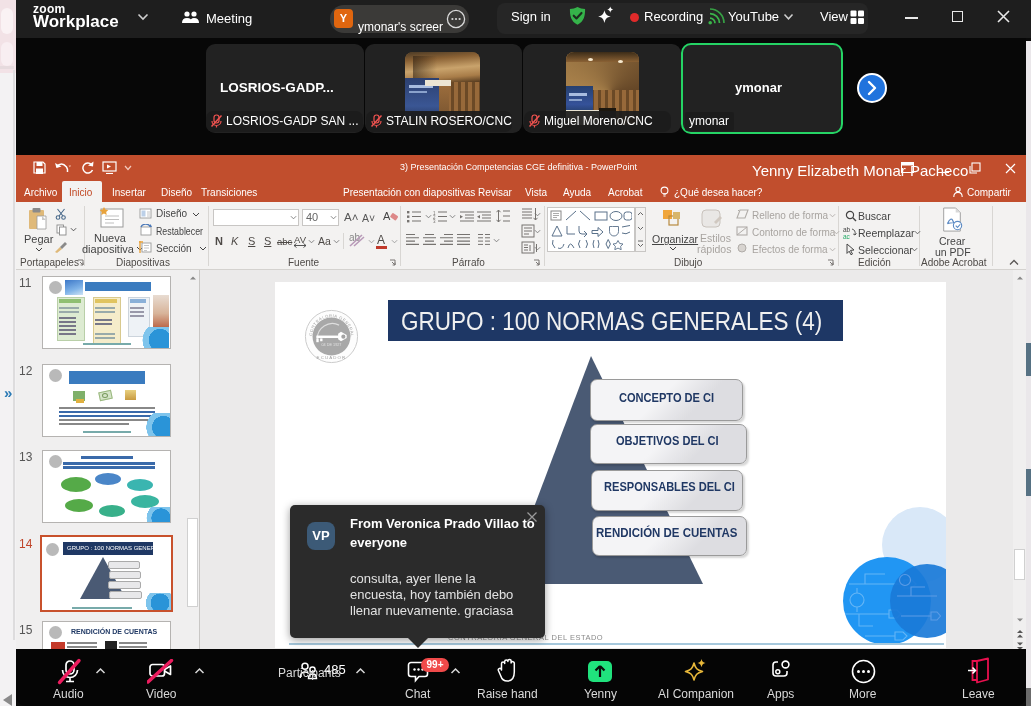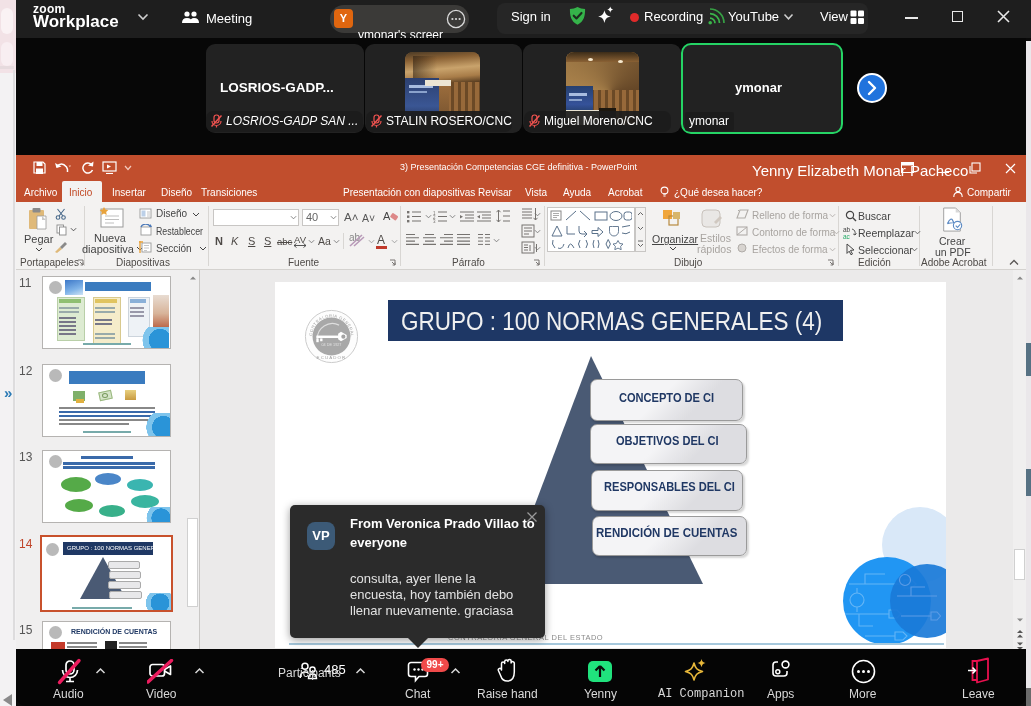--- a/index.html
+++ b/index.html
@@ -39,21 +39,21 @@
     <svg class="abs" style="left:181px;top:10px;" width="19" height="17" viewBox="0 0 19 17">
       <circle cx="6" cy="4" r="2.6" fill="#fff"></circle>
         <circle cx="13" cy="4" r="2.6" fill="#fff"></circle>
       <path d="M1 13 q0 -5 5 -5 q5 0 5 5 z" fill="#fff"></path>
         <path d="M9 13 q0 -5 4 -5 q5 0 5 5 z" fill="#fff"></path>
     </svg>
     <div class="t" style="left:206px;top:11px;color:#fff;font-size:13px;">Meeting</div>
 
     <div class="abs" style="left:330px;top:5px;width:139px;height:28px;background:#3b3a38;border-radius:14px;"></div>
     <div class="abs" style="left:334px;top:9px;width:19px;height:19px;background:#e0660f;border-radius:4px;color:#fff;font-size:11px;font-weight:bold;text-align:center;line-height:19px;">Y</div>
-    <div class="t" style="left:358px;top:28px;color:#fff;font-size:12px;">ymonar's screer</div>
+    <div class="t" style="left:358px;top:20px;color:#fff;font-size:12px;">ymonar's screer</div>
     <svg class="abs" style="left:446px;top:9px;" width="20" height="20" viewBox="0 0 20 20">
       <circle cx="10" cy="10" r="8.6" fill="none" stroke="#d9d9d9" stroke-width="1.3"></circle>
       <circle cx="6.4" cy="10" r="1.1" fill="#d9d9d9"></circle>
         <circle cx="10" cy="10" r="1.1" fill="#d9d9d9"></circle>
         <circle cx="13.6" cy="10" r="1.1" fill="#d9d9d9"></circle>
     </svg>
 
     <div class="abs" style="left:497px;top:3px;width:371px;height:31px;background:#262626;border-radius:8px;"></div>
     <div class="t" style="left:511px;top:9px;color:#fff;font-size:13px;">Sign in</div>
     <svg class="abs" style="left:568px;top:6px;" width="19" height="20" viewBox="0 0 18 19">
@@ -94,21 +94,21 @@
   <div id="videostrip">
 
     <div class="abs" style="left:206px;top:44px;width:158px;height:89px;background:#222222;border-radius:9px;"></div>
     <div class="t" style="left:220px;top:80px;color:#fff;font-size:13.5px;font-weight:bold;">LOSRIOS-GADP...</div>
     <div class="abs" style="left:206px;top:111px;width:157px;height:21px;background:rgba(28,28,28,.92);border-radius:7px;"></div>
     <svg class="abs" style="left:210px;top:114px;" width="13" height="14" viewBox="0 0 13 14">
       <rect x="4" y="1" width="5" height="8" rx="2.4" fill="none" stroke="#ef5350" stroke-width="1.2"></rect>
       <path d="M2 7 a4.5 4.5 0 0 0 9 0 M6.5 11.5 v2" stroke="#ef5350" stroke-width="1.2" fill="none"></path>
       <path d="M1.5 12.5 L11.5 1.5" stroke="#ef5350" stroke-width="1.5"></path>
     </svg>
-    <div class="t" style="left:226px;top:114px;color:#fff;font-size:12px;font-style:italic;">LOSRIOS-GADP SAN ...</div>
+    <div class="t" style="left:226px;top:114px;color:#fff;font-size:12px;">LOSRIOS-GADP SAN ...</div>
 
     <div class="abs" style="left:365px;top:44px;width:157px;height:89px;background:#222222;border-radius:9px;"></div>
     <div class="abs" style="left:405px;top:52px;width:75px;height:73px;border-radius:8px;overflow:hidden;">
       <div class="abs" style="left:0;top:0;width:100%;height:100%;background:repeating-linear-gradient(90deg,#97693a 0 4px,#6b4926 4px 7px);"></div>
       <div class="abs" style="left:0;top:0;width:100%;height:30px;background:linear-gradient(175deg,#4a3a26 0%,#8a6134 25%,#c9a36c 55%,#a87c48 80%,#54391e 100%);"></div>
       <div class="abs" style="left:8px;top:4px;width:40px;height:22px;background:linear-gradient(90deg,rgba(40,28,16,.55),rgba(210,180,130,.0) 60%);"></div>
       <div class="abs" style="left:0;top:26px;width:34px;height:40px;background:linear-gradient(180deg,#2c4070,#3a5694 70%,#2a3c66);"></div>
       <div class="abs" style="left:4px;top:33px;width:24px;height:2.5px;background:#a8bcdf;"></div>
       <div class="abs" style="left:4px;top:39px;width:18px;height:2px;background:#8aa2cc;"></div>
       <div class="abs" style="left:20px;top:28px;width:26px;height:6px;background:#ece5d4;"></div>
@@ -785,21 +785,21 @@
     <div class="abs" style="left:588px;top:661px;width:24px;height:21px;background:#20e27d;border-radius:5px;"></div>
     <svg class="abs" style="left:594px;top:664px;" width="12" height="15" viewBox="0 0 12 15">
       <path d="M6 2 v11 M6 2 L1.5 6.5 M6 2 L10.5 6.5" stroke="#0a0a0a" stroke-width="2.2" fill="none"></path>
     </svg>
     <div class="t" style="left:584px;top:687px;color:#d9d9d9;font-size:12px;">Yenny</div>
 
     <svg class="abs" style="left:684px;top:658px;" width="24" height="25" viewBox="0 0 24 25">
       <path d="M10 5 C11.5 10.5 13 12 18.5 13.5 C13 15 11.5 16.5 10 22 C8.5 16.5 7 15 1.5 13.5 C7 12 8.5 10.5 10 5 Z" fill="none" stroke="#e8b83a" stroke-width="1.6" stroke-linejoin="round"></path>
       <path d="M17.5 1 C18.2 3.6 19 4.4 21.6 5.1 C19 5.8 18.2 6.6 17.5 9.2 C16.8 6.6 16 5.8 13.4 5.1 C16 4.4 16.8 3.6 17.5 1 Z" fill="#e8b83a"></path>
     </svg>
-    <div class="t" style="left:658px;top:687px;color:#d9d9d9;font-size:12px;font-family:Liberation Mono, monospace;">AI Companion</div>
+    <div class="t" style="left:658px;top:687px;color:#d9d9d9;font-size:12px;">AI Companion</div>
 
     <svg class="abs" style="left:770px;top:659px;" width="23" height="23" viewBox="0 0 23 23">
       <path d="M8 3 H6 a3 3 0 0 0 -3 3 v8 a3 3 0 0 0 3 3 h8 a3 3 0 0 0 3 -3 v-2" fill="none" stroke="#fff" stroke-width="1.6"></path>
       <circle cx="15.5" cy="5.5" r="3.4" fill="none" stroke="#fff" stroke-width="1.6"></circle>
       <circle cx="7.8" cy="12.8" r="2" fill="none" stroke="#fff" stroke-width="1.5"></circle>
     </svg>
     <div class="t" style="left:767px;top:687px;color:#d9d9d9;font-size:12px;">Apps</div>
 
     <svg class="abs" style="left:851px;top:659px;" width="25" height="25" viewBox="0 0 25 25">
       <circle cx="12.5" cy="12.5" r="11" fill="none" stroke="#fff" stroke-width="1.6"></circle>

